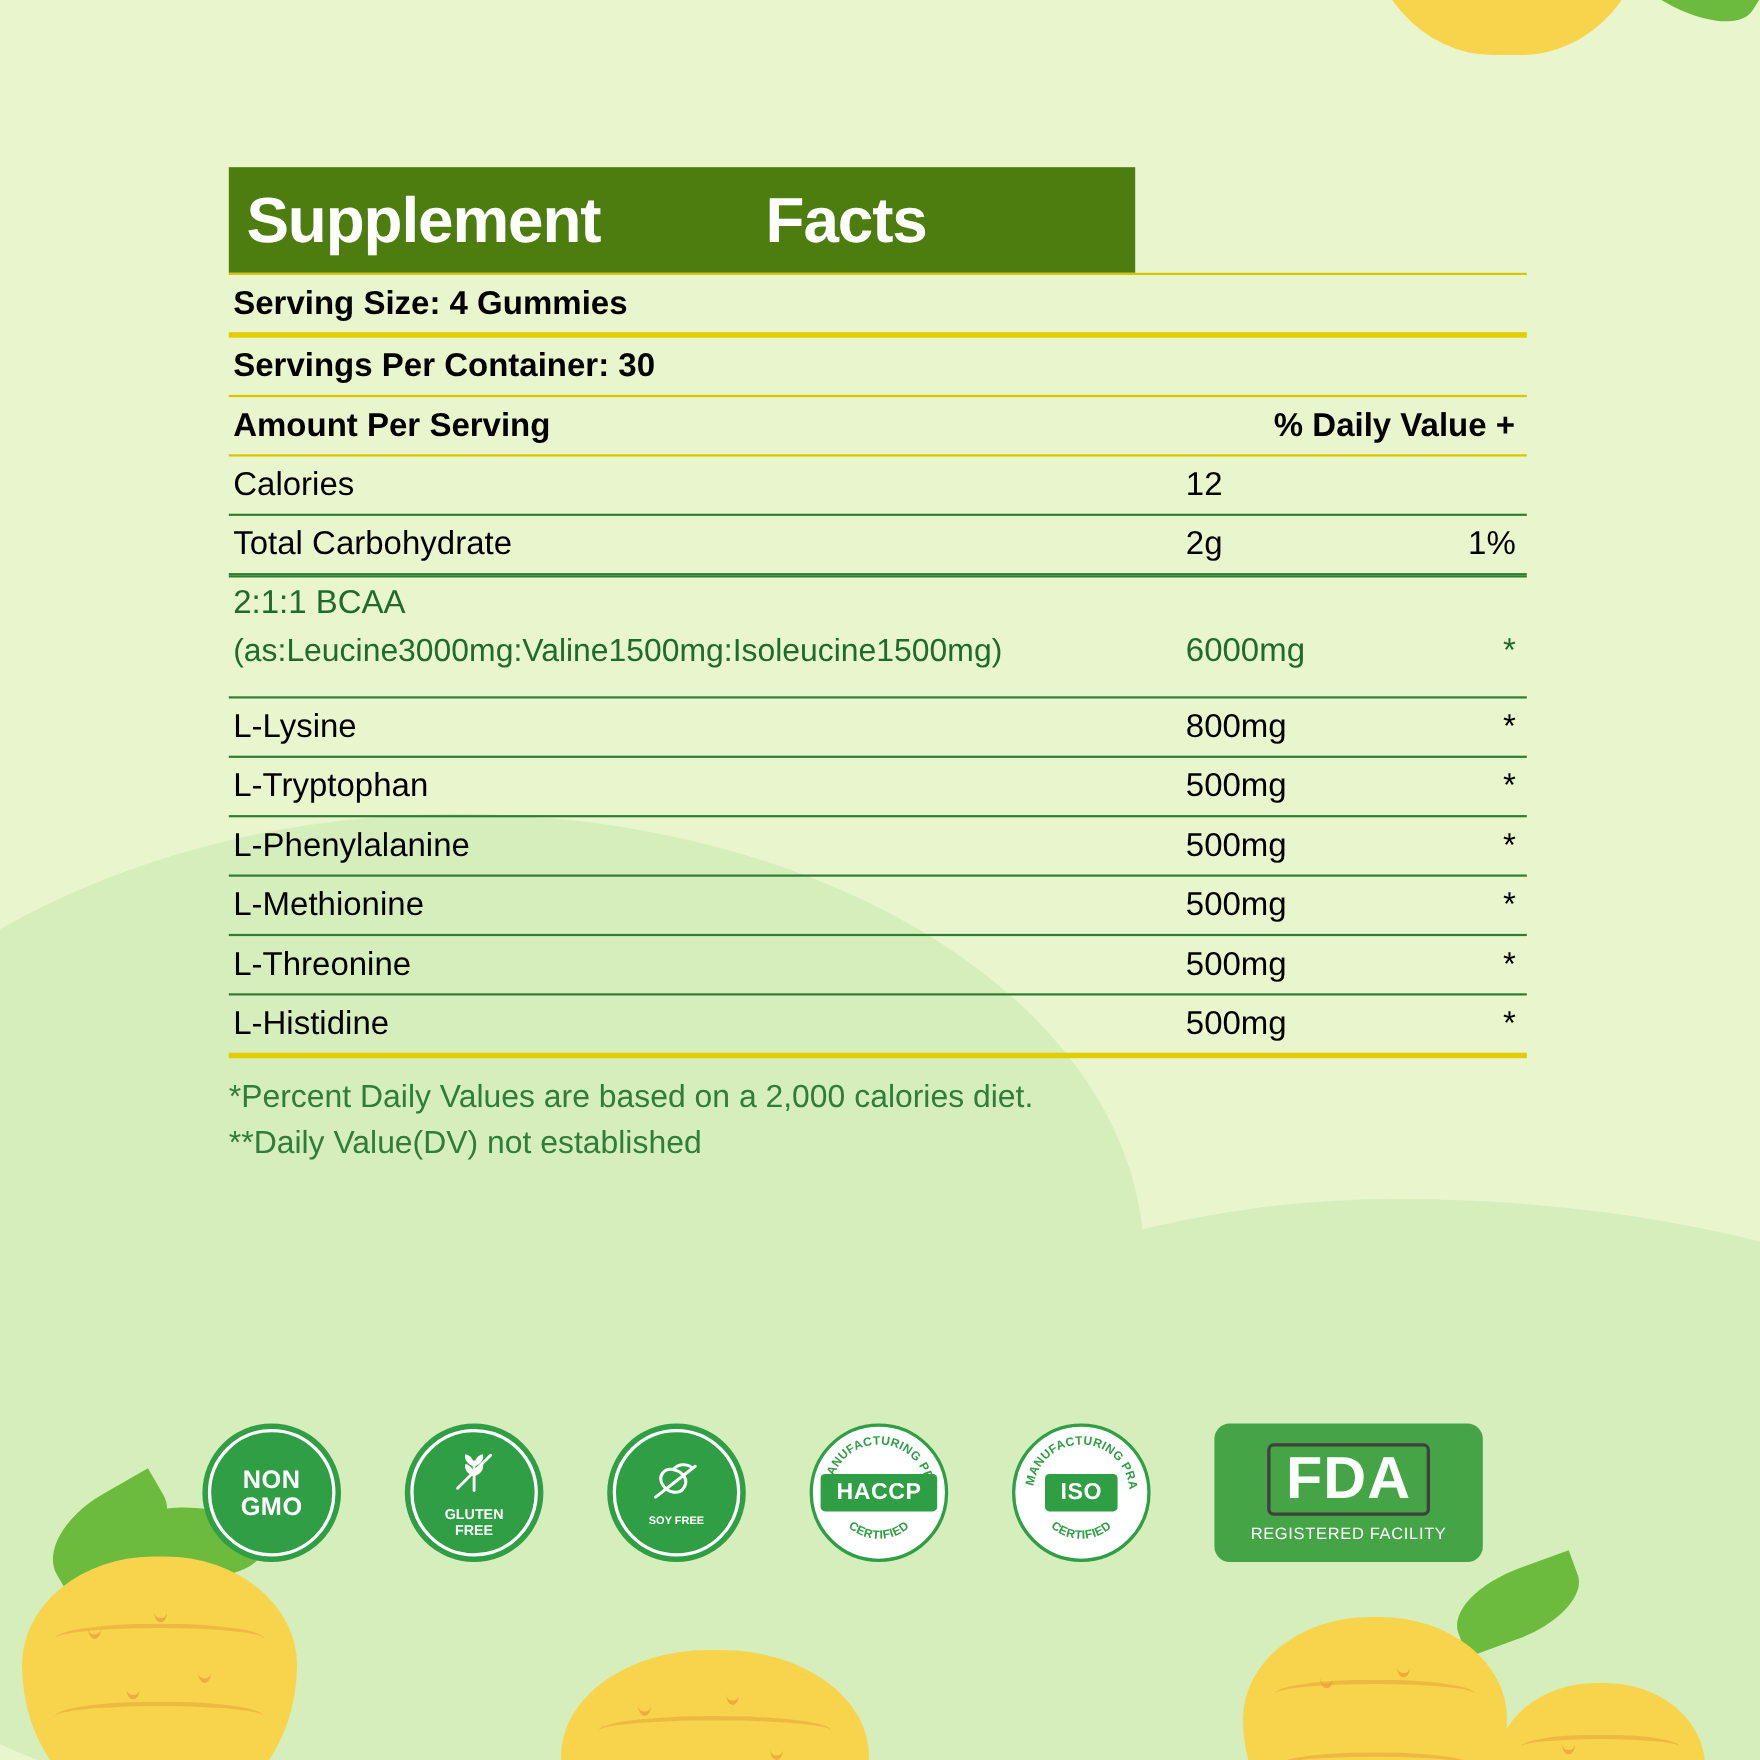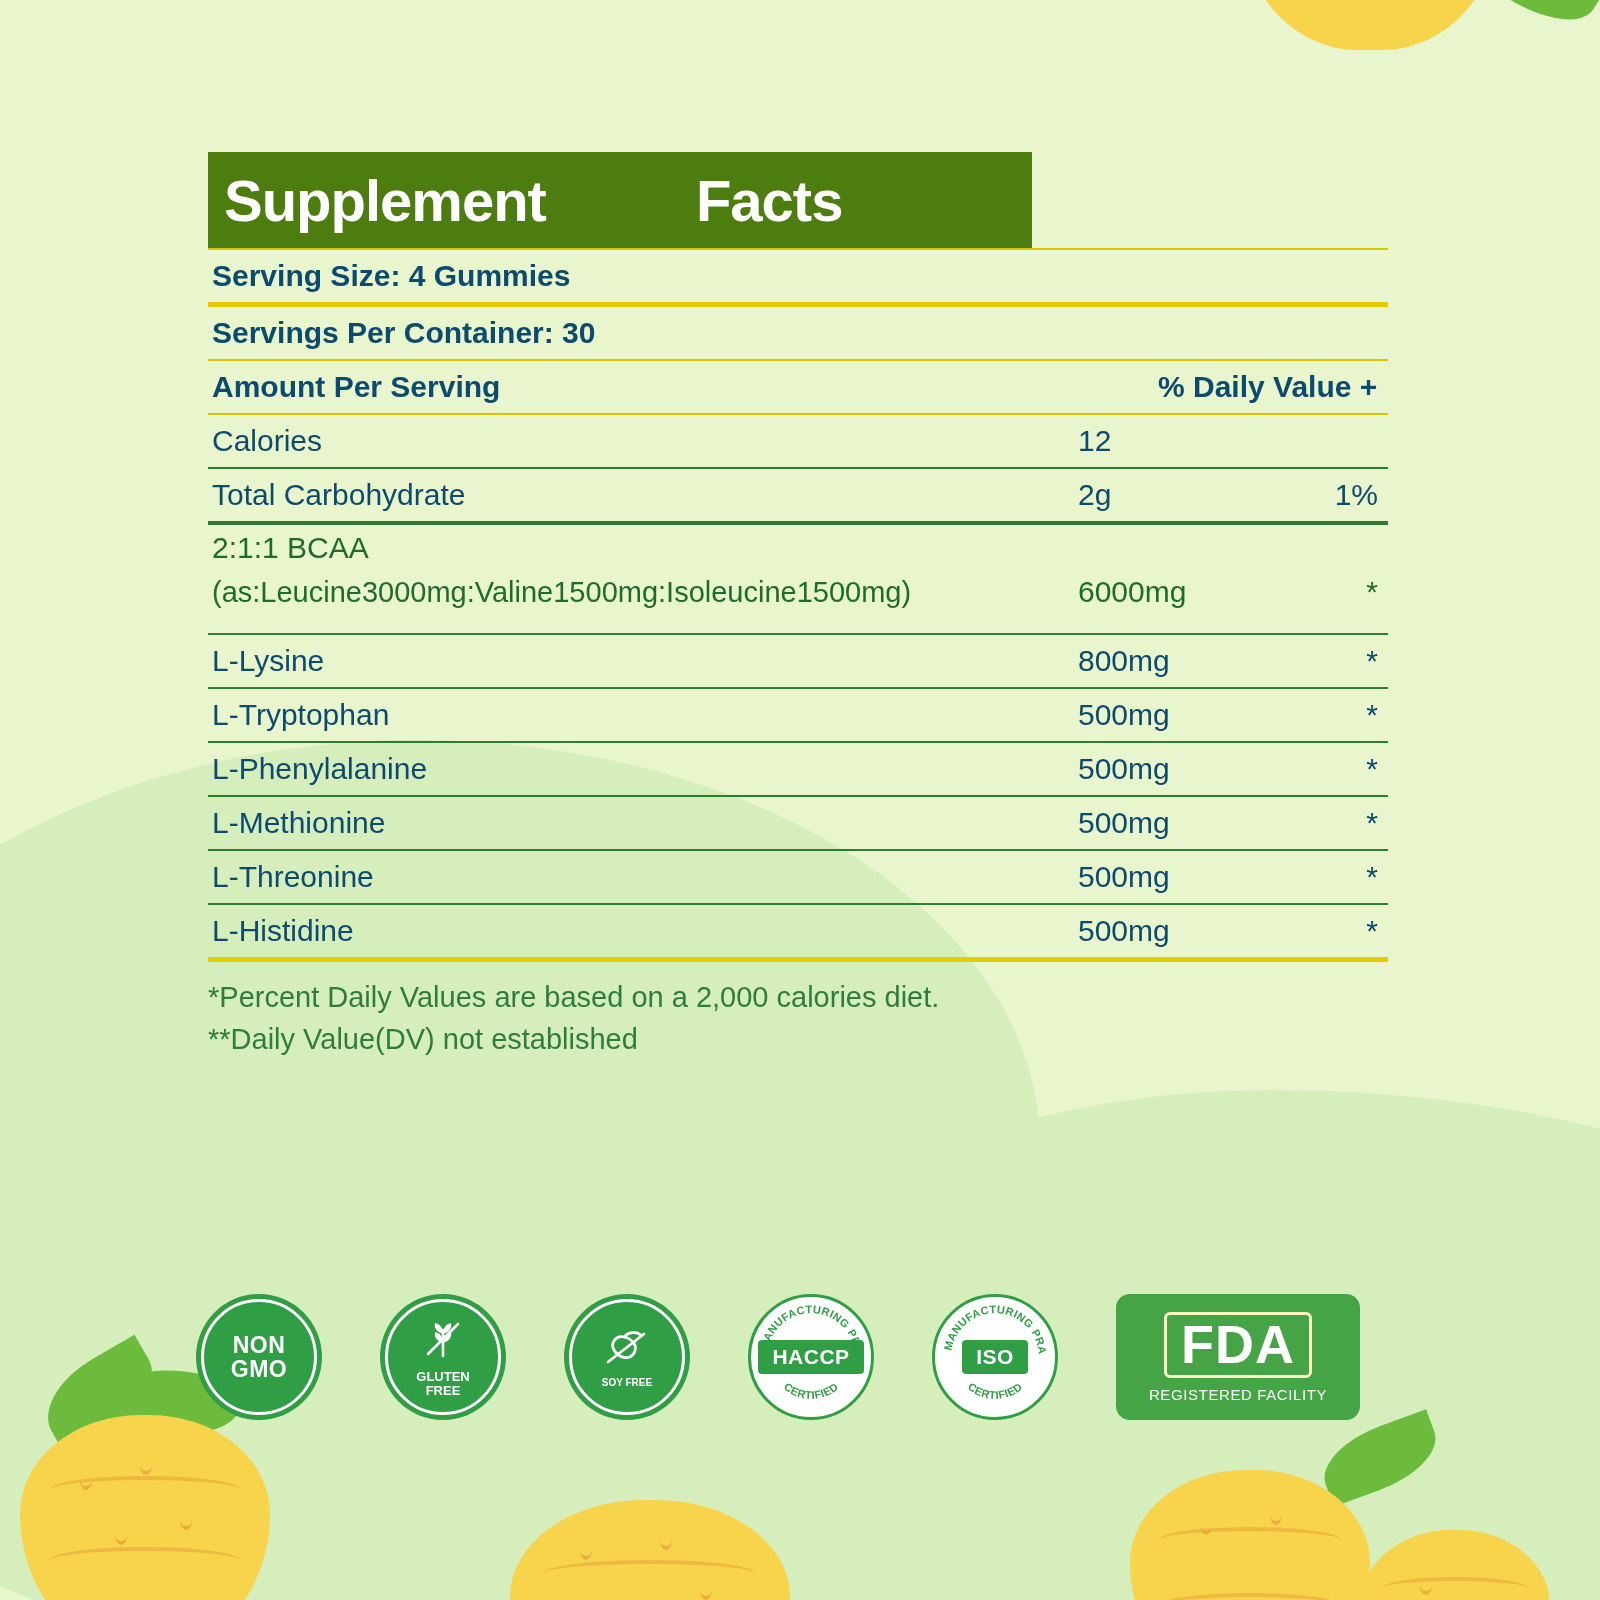--- a/index.html
+++ b/index.html
@@ -110,21 +110,21 @@
     letter-spacing: -1px;
   }
 
   .rule-thin  { border-top: 2px solid #d9c400; }
   .rule-mid   { border-top: 5px solid #e3cd00; }
   .rule-green { border-top: 2px solid #2e7d32; }
 
   .row {
     display: flex;
     align-items: baseline;
-    color: #0c4a6e;
+    color: #000000;
     padding: 9px 0 9px 4px;
     box-sizing: border-box;
   }
   .row .name  { flex: 1 1 auto; }
   .row .amt   { width: 230px; flex: 0 0 230px; }
   .row .dv    { width: 70px; flex: 0 0 70px; text-align: right; padding-right: 10px; }
 
   .bold   { font-weight: bold; }
   .sz-head { font-size: 30px; }
   .sz-body { font-size: 30px; }
@@ -139,21 +139,21 @@
   .footnotes {
     color: #2f7d3a;
     font-size: 29px;
     padding-top: 14px;
     line-height: 1.45;
   }
 
   
   .badges {
     position: absolute;
-    left: 196px;
+    left: 184px;
     top: 1282px;
     width: 1200px;
     height: 150px;
     display: flex;
     align-items: center;
     gap: 58px;
   }
   .badge { position: relative; }
 
   .circle-badge {
@@ -234,21 +234,21 @@
     flex-direction: column;
     align-items: center;
     justify-content: center;
     color: #ffffff;
   }
   .fda-text {
     font-size: 54px;
     font-weight: bold;
     letter-spacing: 1px;
     line-height: 1;
-    border: 3px solid #fef9c3;
+    border: 3px solid #404040;
     border-radius: 6px;
     padding: 2px 14px 4px;
   }
   .fda-sub {
     font-size: 15px;
     letter-spacing: .6px;
     margin-top: 8px;
   }
 </style>
 </head>

